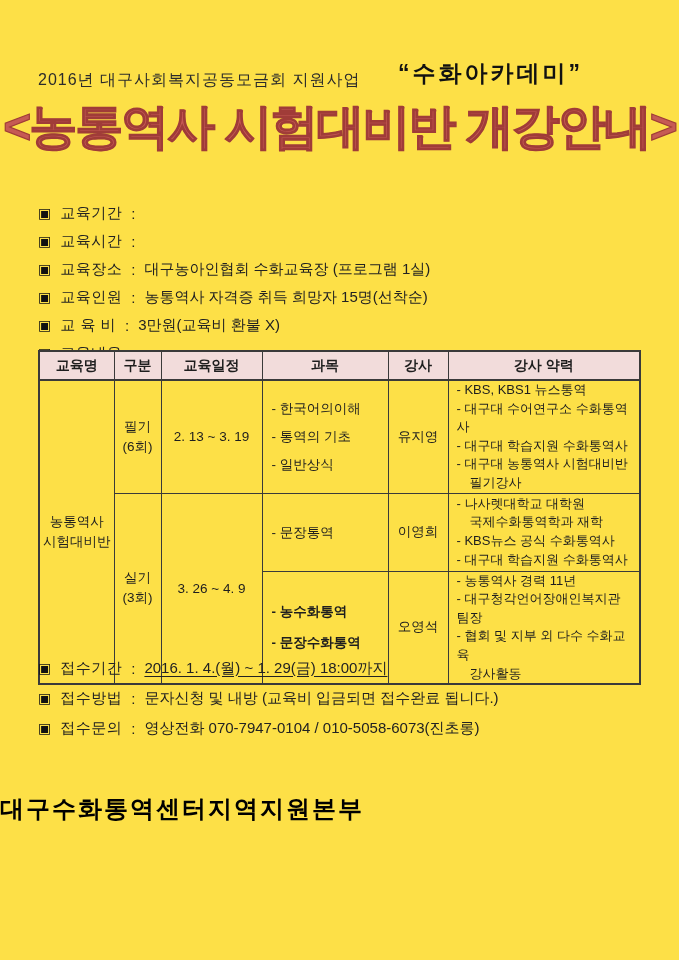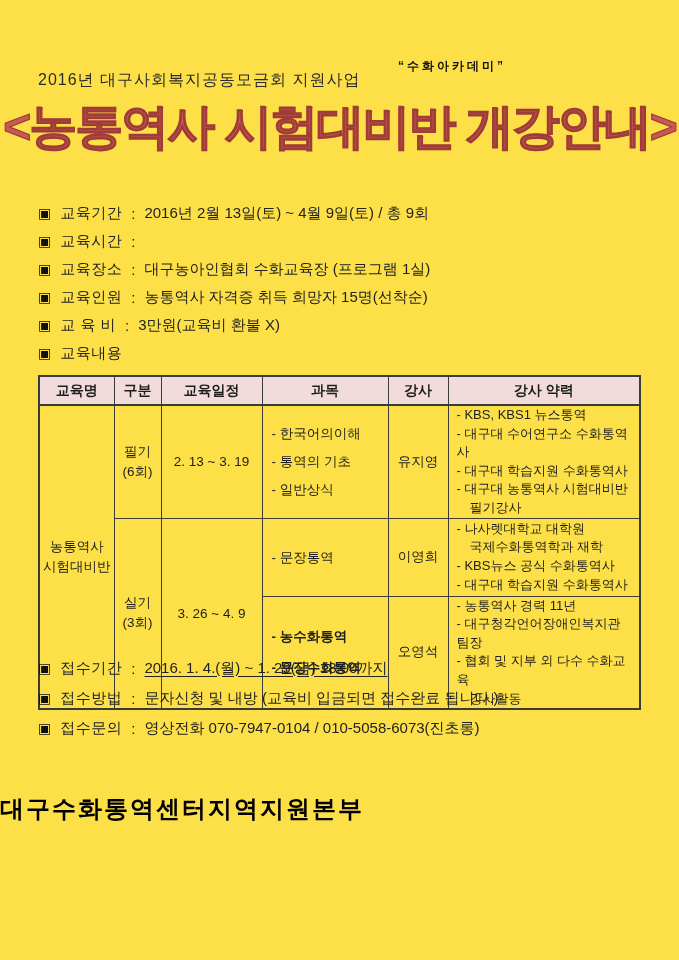--- a/index.html
+++ b/index.html
@@ -11,21 +11,21 @@
   }
   .page { position: relative; width: 679px; height: 960px; overflow: hidden; background: #fde047; }
 
   
   .program-line {
     position: absolute; top: 70px; left: 38px;
     font-size: 16px; letter-spacing: 1px; color: #2b2b2b;
   }
   .academy-label {
     position: absolute; top: 58px; left: 398px;
-    font-size: 12px; font-weight: bold; letter-spacing: 3px; color: #111;
+    font-size: 23px; font-weight: bold; letter-spacing: 3px; color: #111;
   }
   .main-title {
     position: absolute; top: 95px; left: 0; width: 679px;
     text-align: center;
     font-size: 48px; font-weight: bold;
     color: #c65a54;
     -webkit-text-stroke: 1.2px #a03c38;
     letter-spacing: -2px;
     white-space: nowrap;
   }
@@ -37,21 +37,21 @@
   .bullet-list li { display: flex; align-items: center; font-size: 15px; color: #222; }
   .info-list li { height: 28px; }
   .reg-list li  { height: 30px; }
   .bullet-glyph { margin-right: 9px; font-size: 14px; color: #111; }
   .item-label { letter-spacing: 0.5px; }
   .item-sep { margin: 0 9px; }
   .underlined-value { text-decoration: underline; text-underline-offset: 3px; }
 
   
   .course-table {
-    position: absolute; top: 375px; left: 38px;
+    position: absolute; top: 350px; left: 38px;
     border-collapse: collapse; table-layout: fixed;
     font-size: 13.5px; color: #1e1e1e; padding-left: 32px;
   }
   .course-table th, .course-table td {
     border: 1px solid #3a3a3a;
     padding: 0; vertical-align: middle;
   }
   .course-table { border: 2px solid #3a3a3a; }
   .course-table thead th {
     background: #f2dcdb;
@@ -81,21 +81,20 @@
 
   <div class="program-line">2016년 대구사회복지공동모금회 지원사업</div>
   <div class="academy-label">“수화아카데미”</div>
   <div class="main-title">&lt;농통역사 시험대비반 개강안내&gt;</div>
 
   <ul class="bullet-list info-list">
     <li>
       <span class="bullet-glyph">▣</span>
       <span class="item-label">교육기간</span>
       <span class="item-sep">:</span>
-      <span class="item-value">2016년 2월 13일(토) ~ 4월 9일(토) / 총 9회</span>
     </li>
     <li>
       <span class="bullet-glyph">▣</span>
       <span class="item-label">교육시간</span>
       <span class="item-sep">:</span>
     </li>
     <li>
       <span class="bullet-glyph">▣</span>
       <span class="item-label">교육장소</span>
       <span class="item-sep">:</span>

